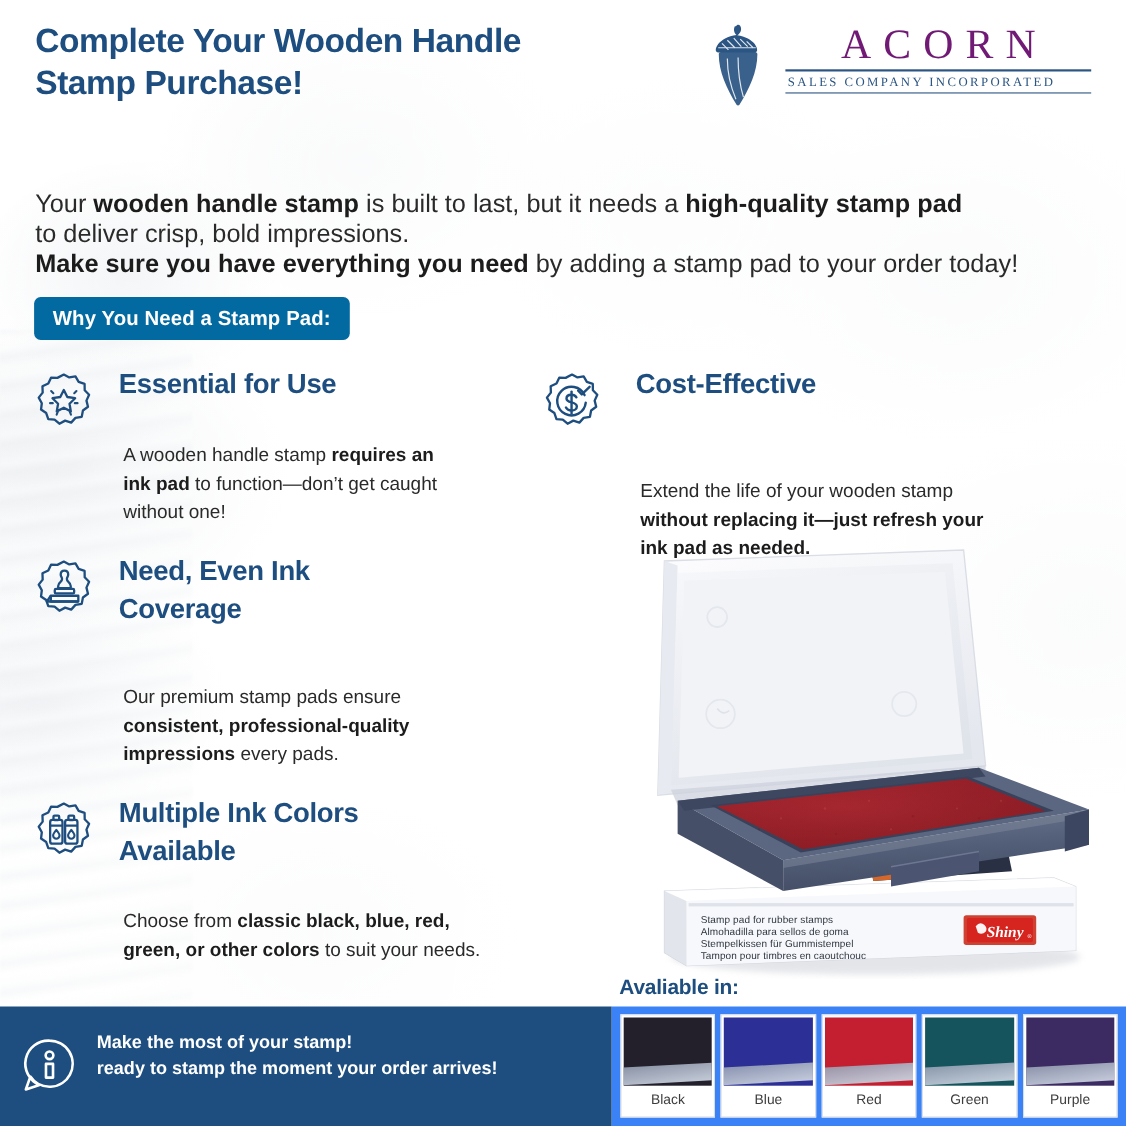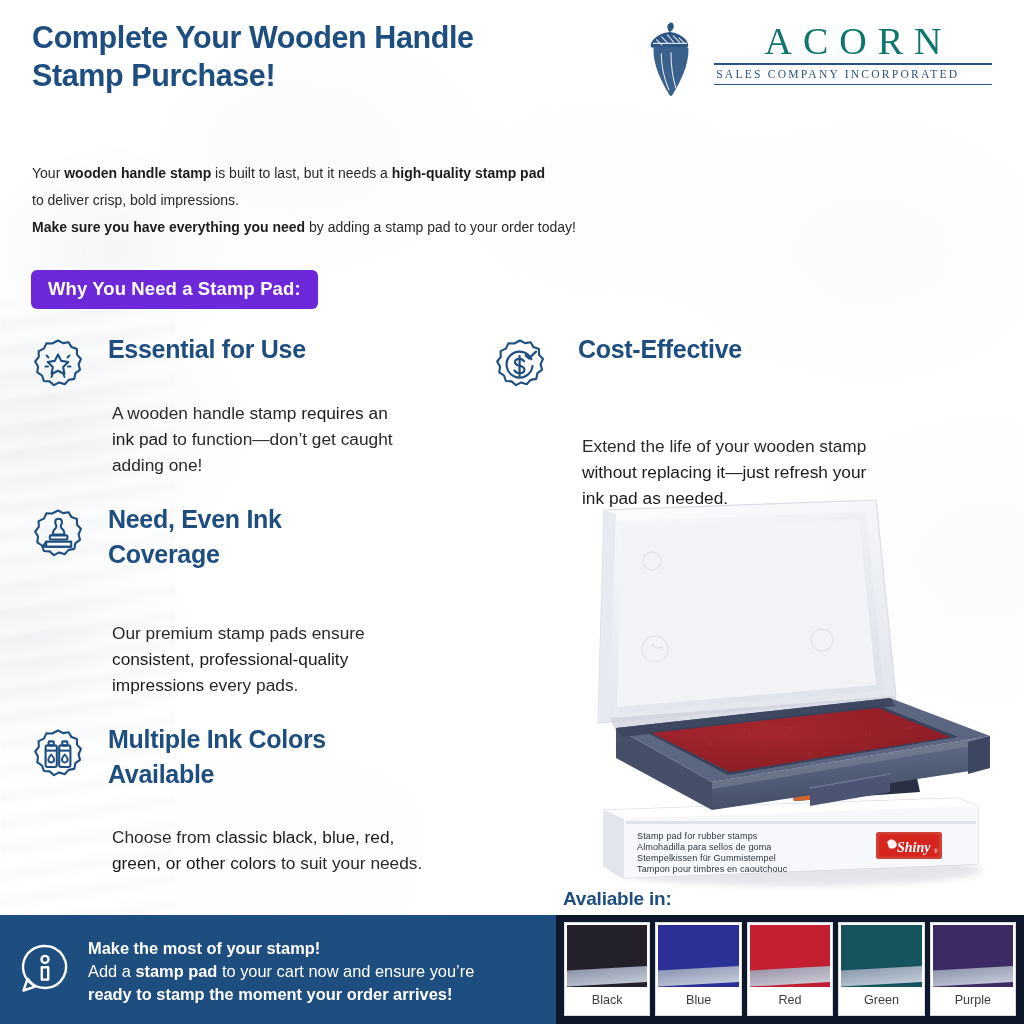--- a/index.html
+++ b/index.html
@@ -54,62 +54,62 @@
     font-size: 30.5px; line-height: 38px; font-weight: 700;
     color: #1d4e7f; letter-spacing: -0.4px;
   }
   #headline div { white-space: nowrap; }
 
   #logo { position: absolute; right: 0; top: 2px; width: 370px; height: 88px; }
   #logo-acorn { position:absolute; left: 12px; top: 6px; width: 72px; height: 78px; }
   #logo-words { position: absolute; left: 92px; top: 6px; width: 278px; }
   #logo-name {
     font-family: "Liberation Serif", serif;
-    font-size: 38px; line-height: 42px; color: #0f766e;
+    font-size: 38px; line-height: 42px; color: #701a75;
     letter-spacing: 11px; text-indent: 11px; text-align: center; font-weight: 400;
   }
   #logo-rule { height: 2px; background: #2b5582; margin: 1px 0 2px 0; }
   #logo-rule2 { height: 1px; background: #2b5582; margin-top: 2px; }
   #logo-sub {
     font-family: "Liberation Serif", serif;
     font-size: 11.6px; line-height: 15px; color: #2b5582;
     letter-spacing: 2.2px; text-indent: 2.2px; text-align: left; white-space: nowrap;
   }
 
   
   #intro {
-    position: absolute; left: 32px; top: 160px; width: 880px;
-    font-size: 14px; line-height: 27px; color: #2a2a2a; font-weight: 400;
+    position: absolute; left: 32px; top: 172px; width: 880px;
+    font-size: 23px; line-height: 27px; color: #2a2a2a; font-weight: 400;
   }
   #intro b { font-weight: 700; color: #1c1c1c; }
   #intro .ln { white-space: nowrap; }
 
   
   #why-badge {
     position: absolute; left: 31px; top: 270px;
-    background: #6d28d9; color: #ffffff;
+    background: #0369a1; color: #ffffff;
     font-size: 18.5px; font-weight: 700; letter-spacing: .1px;
     padding: 8px 17px 9px 17px; border-radius: 6px;
     display: inline-block; white-space: nowrap;
   }
 
   
   .feature { position: absolute; }
   .feat-icon { position: absolute; left: 0; top: 0; width: 56px; height: 56px; }
   .feat-title {
     position: absolute; left: 78px; top: -6px;
     font-size: 25px; line-height: 35px; font-weight: 700;
     color: #1d4e7f; letter-spacing: -0.3px;
   }
   .feat-title div { white-space: nowrap; }
   .feat-body {
     position: absolute; left: 82px;
     font-size: 17.3px; line-height: 26px; color: #2a2a2a;
   }
-  .feat-body b { font-weight: 400; color: #1c1c1c; }
+  .feat-body b { font-weight: 700; color: #1c1c1c; }
   .feat-body .ln { white-space: nowrap; }
 
   #f-essential { left: 30px; top: 338px; width: 450px; }
   #f-essential .feat-body { top: 62px; }
   #f-cost { left: 492px; top: 338px; width: 520px; }
   #f-cost .feat-title { left: 86px; }
   #f-cost .feat-body { left: 90px; top: 62px; margin-top: 33px; }
   #f-rich { left: 30px; top: 508px; width: 450px; }
   #f-rich .feat-body { top: 96px; margin-top: 16px; }
   #f-multi { left: 30px; top: 728px; width: 500px; }
@@ -118,21 +118,21 @@
   
   #product { position: absolute; left: 560px; top: 492px; width: 464px; height: 400px; }
 
   
   #avail-label {
     position: absolute; left: 563px; top: 888px;
     font-size: 19px; font-weight: 700; color: #1d4e7f; letter-spacing: -0.2px;
   }
   #swatch-bar {
     position: absolute; left: 556px; top: 915px; width: 468px; height: 109px;
-    background: #0f172a; padding: 8px 0 0 0;
+    background: #3b82f6; padding: 8px 0 0 0;
     display: flex; gap: 7px; padding-left: 9px; padding-right: 9px;
   }
   .swatch {
     width: 85px; height: 92px; background: #ffffff;
     border: 2px solid #ffffff; outline: 1px solid #d7dde3;
     display: flex; flex-direction: column;
     box-shadow: 0 0 0 1px rgba(255,255,255,.9);
   }
   .swatch-color { flex: 1 1 auto; position: relative; overflow: hidden; }
   .swatch-color::after {
@@ -216,21 +216,21 @@
         <path d="M21.5 39 22.5 36.5"></path>
           <path d="M34.5 39 33.5 36.5"></path>
       </g>
     </svg>
     <div class="feat-title">
       <div>Essential for Use</div>
     </div>
     <div class="feat-body">
       <div class="ln"><span>A wooden handle stamp </span><b>requires an</b></div>
       <div class="ln"><b>ink pad</b><span> to function—don’t get caught</span></div>
-      <div class="ln">adding one!</div>
+      <div class="ln">without one!</div>
     </div>
   </div>
 
   <div class="feature" id="f-cost">
     <svg class="feat-icon" viewBox="0 0 56 56">
       <path d="M28 2.5 33 5.1 38.6 4.2 41.5 9.1 46.9 11 47 16.8 51 20.9 48.6 26.2 50 31.8 45.4 35.2 44.3 40.9 38.6 41.9 34.7 46.2 29.2 44.4 24 47.2 19.6 43.4 13.9 43 12 37.5 7.3 34.3 8 28.6 5.2 23.5 8.8 18.9 8.6 13.1 13.9 10.6 16.4 5.4 22.2 5.5z" fill="none" stroke="#1d4e7f" stroke-width="2.1" stroke-linejoin="round"></path>
       <path d="M39.4 21.2a13 13 0 1 0 1.1 6.8" fill="none" stroke="#1d4e7f" stroke-width="2.2" stroke-linecap="round"></path>
       <path d="M33.6 17.2 36.9 20.5 44 13.6" fill="none" stroke="#1d4e7f" stroke-width="2.2" stroke-linecap="round" stroke-linejoin="round"></path>
       <path d="M32 23.2c-.9-1.5-2.6-2.4-4.6-2.4-2.6 0-4.4 1.4-4.4 3.4 0 4.7 9.4 2.4 9.4 7.3 0 2.2-2 3.7-4.8 3.7-2.3 0-4.2-1-5.1-2.7" fill="none" stroke="#1d4e7f" stroke-width="2.2" stroke-linecap="round"></path>
       <path d="M27.6 18 27.6 38" fill="none" stroke="#1d4e7f" stroke-width="2.2" stroke-linecap="round"></path>
@@ -424,18 +424,17 @@
   </div>
 
   <div id="cta">
     <svg id="cta-icon" viewBox="0 0 54 54">
       <path d="M27 4a21 21 0 1 1-17.4 32.7L5.5 48.5l12.3-4.2A21 21 0 0 1 27 4z" fill="none" stroke="#ffffff" stroke-width="2.4" stroke-linejoin="round"></path>
       <circle cx="27" cy="17.4" r="3.5" fill="none" stroke="#ffffff" stroke-width="2.4"></circle>
       <path d="M23.8 25.2 H30.2 V37.6 H23.8 Z" fill="none" stroke="#ffffff" stroke-width="2.4" stroke-linejoin="round"></path>
     </svg>
     <div id="cta-text">
       <span class="ln l1">Make the most of your stamp!</span>
-      <span class="ln"><span>Add a </span><b>stamp pad</b><span> to your cart now and ensure you’re</span></span>
       <span class="ln"><b>ready to stamp the moment your order arrives!</b></span>
     </div>
   </div>
 
 </div>
 
 </body></html>

